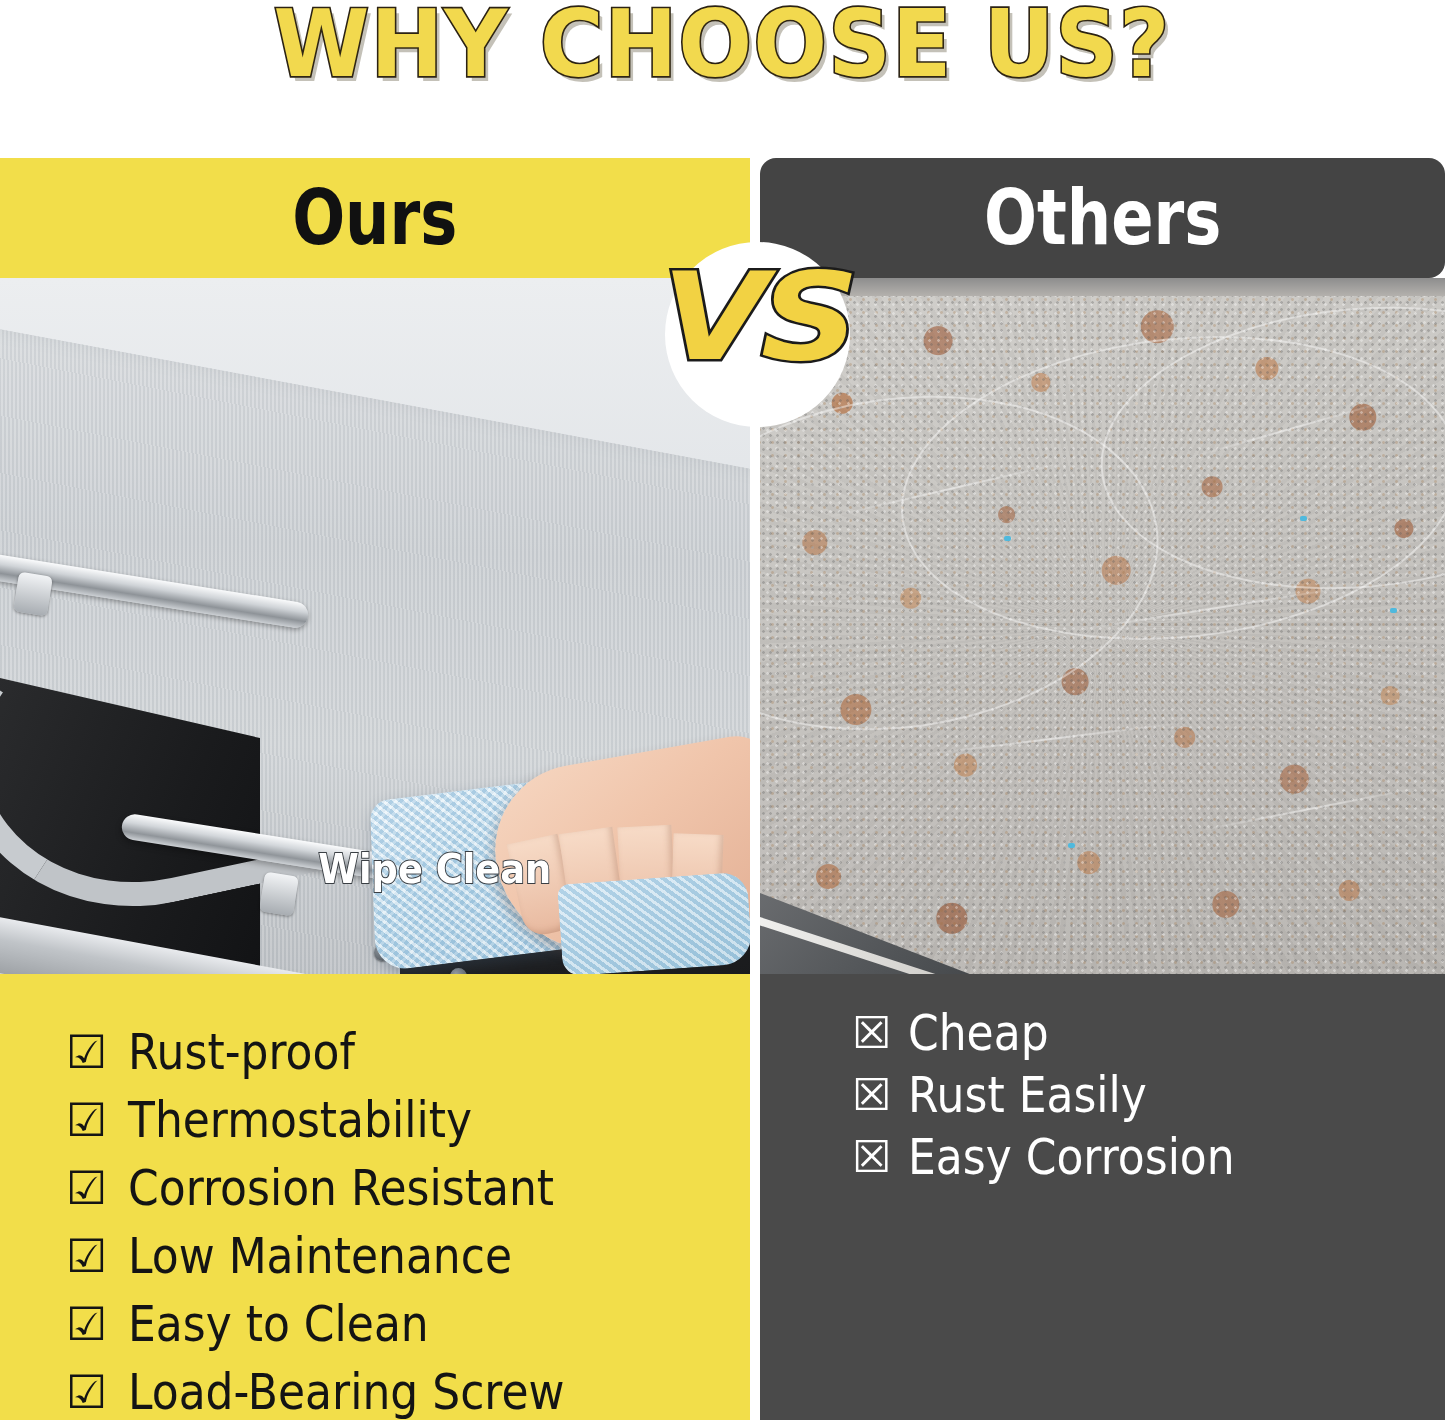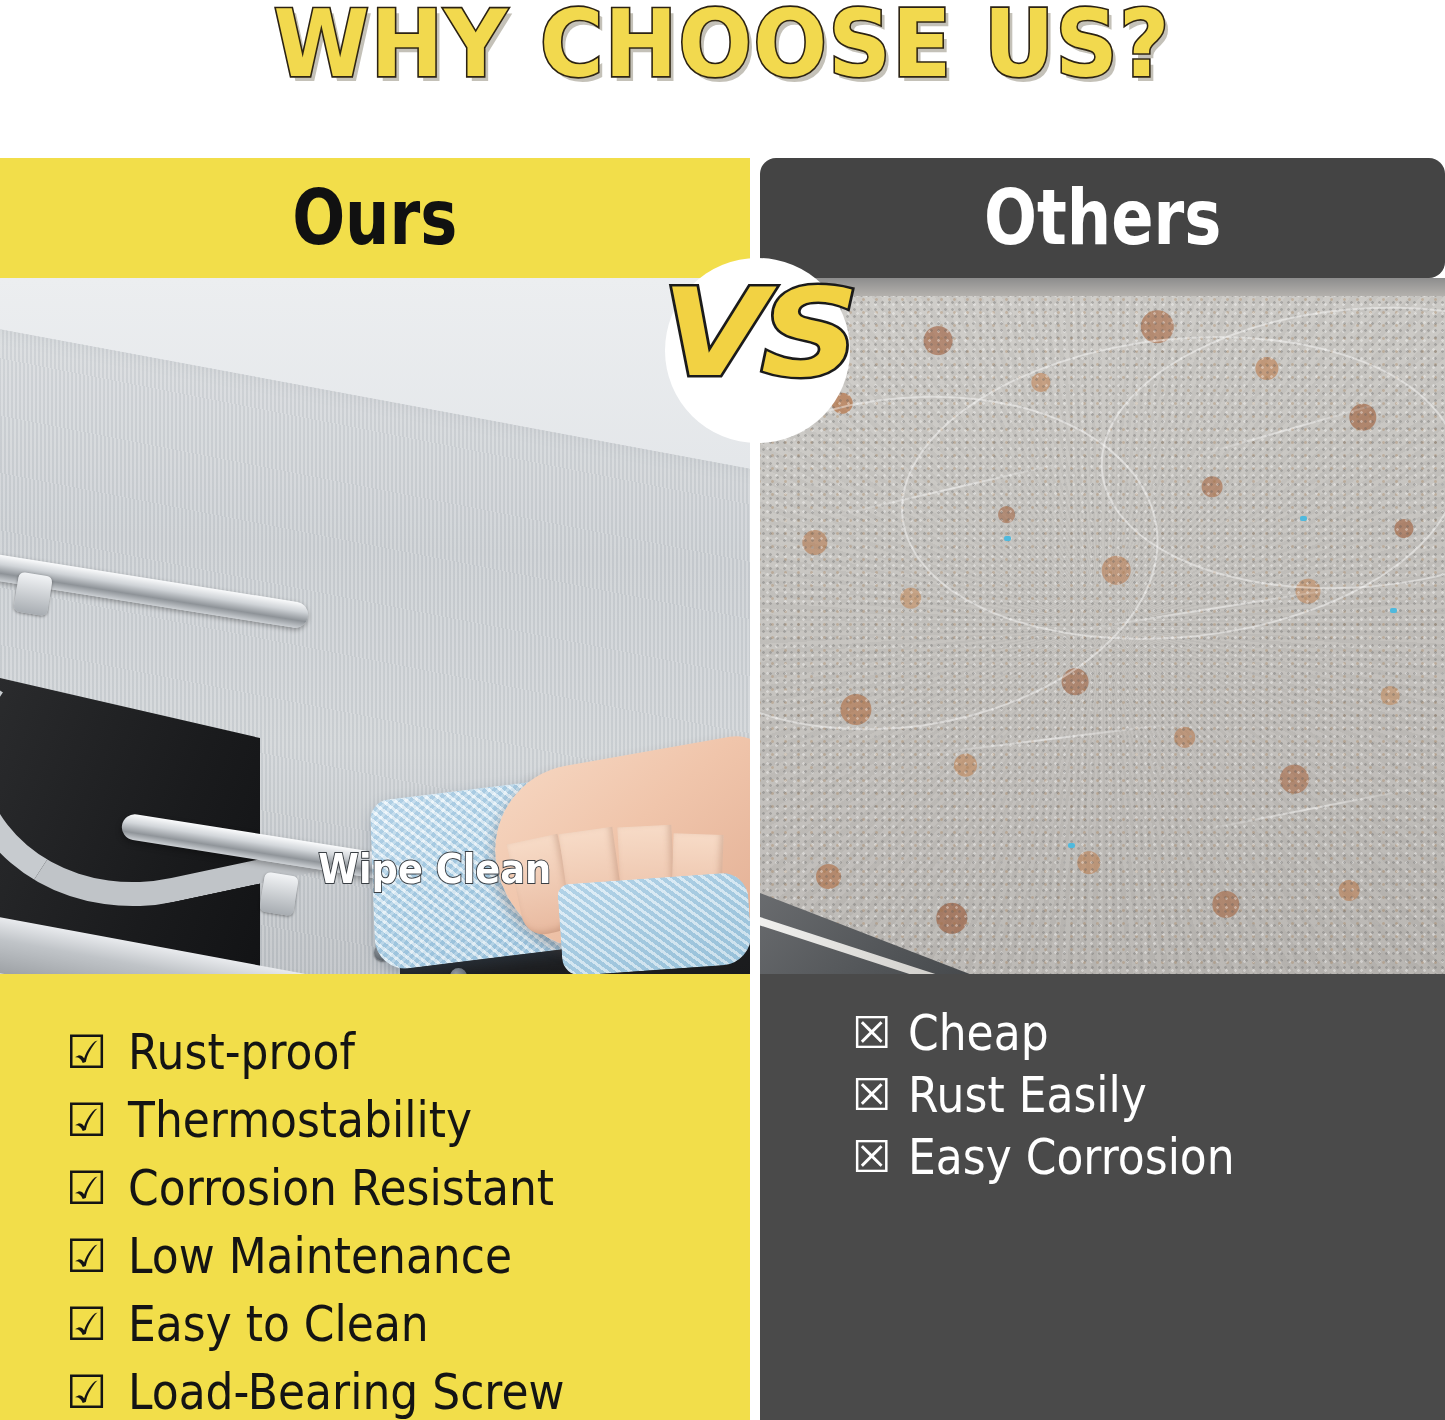--- a/index.html
+++ b/index.html
@@ -296,21 +296,21 @@
     left: -10px; bottom: 52px;
     width: 210px; height: 8px;
     background: linear-gradient(90deg,#f2f2f0,#cfcdc9);
     transform: rotate(18deg);
     transform-origin: left center;
   }
 
   
   .vs-badge {
     position: absolute;
-    left: 655px; top: 100px;
+    left: 655px; top: 84px;
     width: 205px; height: 205px;
     z-index: 30;
     display: flex;
     align-items: center;
     justify-content: center;
   }
   .vs-circle {
     position: absolute;
     left: 10px; top: 18px;
     width: 185px; height: 185px;

